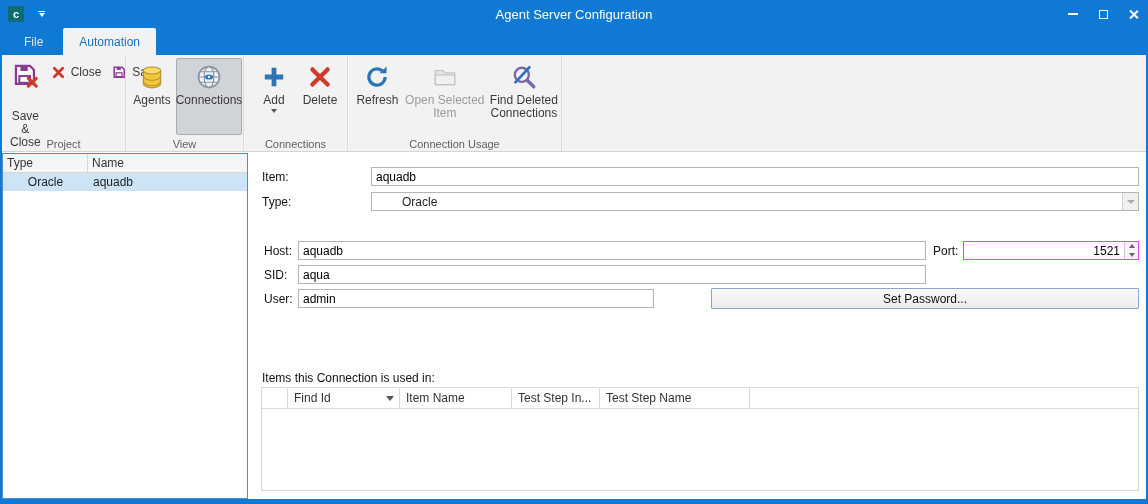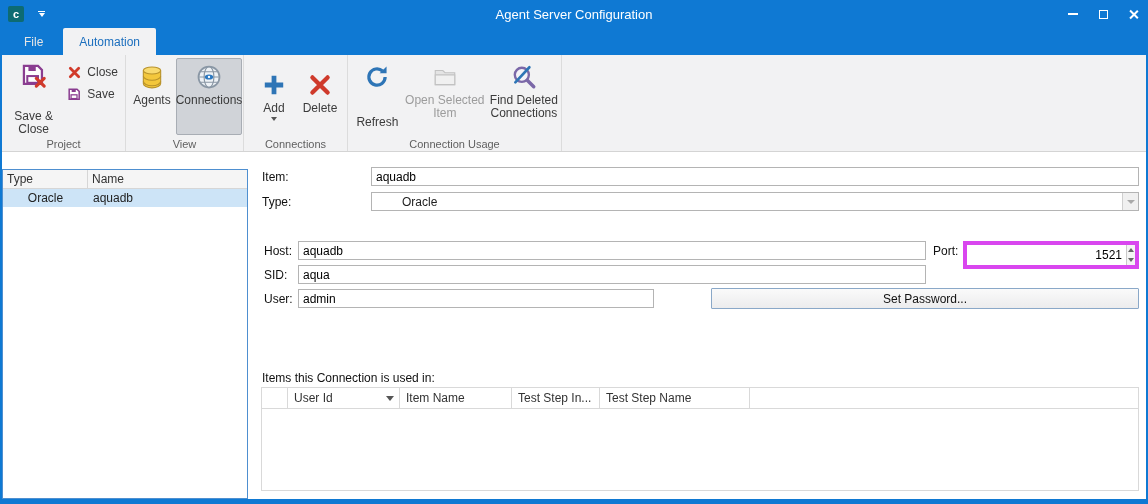--- a/index.html
+++ b/index.html
@@ -62,32 +62,32 @@
   }
   .big-btn{
     display:flex; flex-direction:column; align-items:center; text-align:center;
     padding-top:3px; margin:0 1px; border:1px solid transparent; border-radius:2px;
     color:#3b3b3b; line-height:13px; font-size:12px; cursor:default;
   }
   .big-btn .ico{ height:30px; display:flex; align-items:center; justify-content:center; margin-bottom:2px; }
   .big-btn.selected{ background:#d0d3d8; border-color:#a8adb4; }
   .big-btn.disabled{ color:#9c9c9c; }
   .dd-arrow{ width:0; height:0; border-left:3px solid transparent; border-right:3px solid transparent; border-top:4px solid #555; margin-top:2px; }
-  .small-col{ display:flex; flex-direction:column; margin-left:4px; padding-top:3px; }
+  .small-col{ display:flex; flex-direction:row; margin-left:4px; padding-top:3px; }
   .small-btn{
     display:flex; align-items:center; height:22px; padding:0 6px 0 2px;
     color:#3b3b3b; cursor:default; border:1px solid transparent; border-radius:2px;
   }
   .small-btn .ico16{ width:17px; display:flex; justify-content:center; margin-right:4px; }
 
   
   .main{ position:absolute; top:153px; left:0; right:0; bottom:0; background:#fff; }
 
   .left-panel{
-    position:absolute; left:0; top:16px; width:246px; bottom:0;
+    position:absolute; left:0; top:0; width:246px; bottom:0;
     border:1px solid #4e8fd0; background:#fff;
   }
   .lp-header{ display:flex; height:19px; background:#f5f5f5; border-bottom:1px solid #d6d6d6; color:#333; }
   .lp-header .c-type{ width:85px; border-right:1px solid #d6d6d6; padding:2px 0 0 4px; }
   .lp-header .c-name{ flex:1; padding:2px 0 0 4px; }
   .lp-row{ display:flex; height:18px; background:#cde4f7; cursor:default; }
   .lp-row .c-type{ width:85px; text-align:center; padding-top:2px; }
   .lp-row .c-name{ flex:1; padding:2px 0 0 5px; }
 
   .right-panel{ position:absolute; left:247px; top:0; right:0; bottom:0; background:#fff; }
@@ -100,21 +100,21 @@
   .combo{
     position:absolute; height:19px; border:1px solid #b4b4b4; background:#fff; display:flex; align-items:center;
   }
   .combo .cb-text{ padding-left:30px; }
   .combo .cb-btn{
     margin-left:auto; width:16px; align-self:stretch; background:#f0f0f0;
     border-left:1px solid #cfcfcf; display:flex; align-items:center; justify-content:center;
   }
   .combo .cb-btn .chev{ width:0; height:0; border-left:4px solid transparent; border-right:4px solid transparent; border-top:4px solid #a9a9a9; }
 
-  .port-box{ position:absolute; height:28px; border:4px solid #d946ef; background:#be185d; display:flex; }
+  .port-box{ position:absolute; height:19px; border:1px solid #d946ef; background:#be185d; display:flex; }
   .port-box input{
     flex:1; border:none; outline:none; text-align:right; padding-right:4px;
     font-family:"Liberation Sans",sans-serif; font-size:12px;
   }
   .spinner{ width:14px; border-left:1px solid #c9c9c9; display:flex; flex-direction:column; background:#f4f4f4; }
   .spin{ flex:1; display:flex; align-items:center; justify-content:center; }
   .tri-up{ width:0; height:0; border-left:3px solid transparent; border-right:3px solid transparent; border-bottom:4px solid #666; }
   .tri-dn{ width:0; height:0; border-left:3px solid transparent; border-right:3px solid transparent; border-top:4px solid #666; }
 
   .btn{
@@ -232,21 +232,21 @@
               <circle cx="12" cy="12" r="1" fill="#fff"></circle>
             </svg>
           </span>
           <span>Connections</span>
         </div>
       </div>
       <div class="gcaption">View</div>
     </div>
 
     <div class="rgroup" style="width:104px;">
-      <div class="rbody" style="padding-left:8px;margin-top:8px;">
+      <div class="rbody" style="padding-left:8px;">
         <div class="big-btn" style="width:42px;">
           <span class="ico">
             <svg width="26" height="26" viewBox="0 0 24 24">
                 <path d="M12 3.5 V20.5 M3.5 12 H20.5" stroke="#2e75b6" stroke-width="4.4"></path>
               </svg>
           </span>
           <span>Add</span>
           <span class="dd-arrow"></span>
         </div>
         <div class="big-btn" style="width:46px;">
@@ -256,21 +256,21 @@
               </svg>
           </span>
           <span>Delete</span>
         </div>
       </div>
       <div class="gcaption">Connections</div>
     </div>
 
     <div class="rgroup" style="width:214px;">
       <div class="rbody" style="padding-left:4px;">
-        <div class="big-btn" style="width:50px;gap:22px;">
+        <div class="big-btn" style="width:50px;">
           <span class="ico">
             <svg width="26" height="26" viewBox="0 0 24 24">
               <path d="M19.5 12 a7.5 7.5 0 1 1 -2.4 -5.5" fill="none" stroke="#2e75b6" stroke-width="3"></path>
               <path d="M20.8 2.2 v6.4 h-6.4 z" fill="#2e75b6"></path>
             </svg>
           </span>
           <span>Refresh</span>
         </div>
         <div class="big-btn disabled" style="width:84px;">
           <span class="ico">
@@ -346,21 +346,21 @@
       <input class="txt" style="left: 49px; top: 136px; width: 356px;" value="admin">
 
       <button class="btn" style="left:462px; top:135px; width:428px;">Set Password...</button>
 
       <div class="fld-label" style="left:13px; top:218px;">Items this Connection is used in:</div>
 
       <div class="grid" style="left:12px; top:234px; width:878px; height:104px;">
         <div class="grid-header">
           <div class="gh-cell gh-ind"></div>
           <div class="gh-cell gh-itemid">
-            <span>User Id</span>
+            <span>Find Id</span>
             <span class="filter-arrow"></span>
           </div>
           <div class="gh-cell gh-itemname">Item Name</div>
           <div class="gh-cell gh-tsi">Test Step In...</div>
           <div class="gh-cell gh-tsn">Test Step Name</div>
           <div class="gh-cell gh-fill"></div>
         </div>
         <div class="grid-body"></div>
       </div>
 

